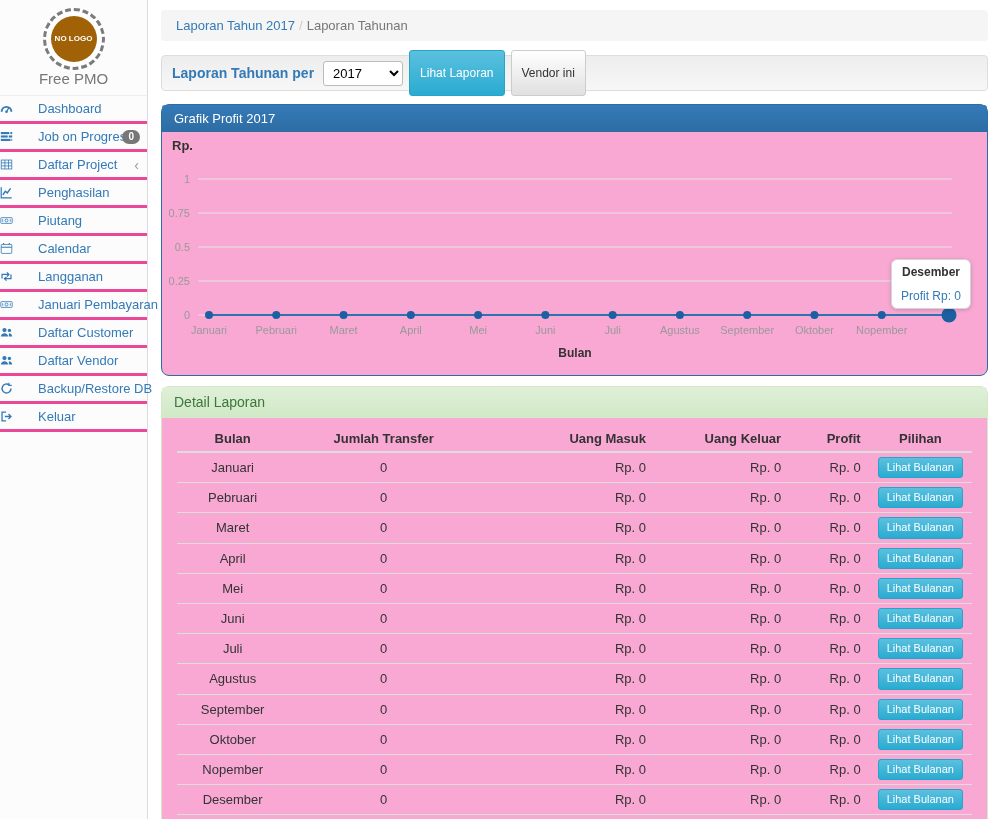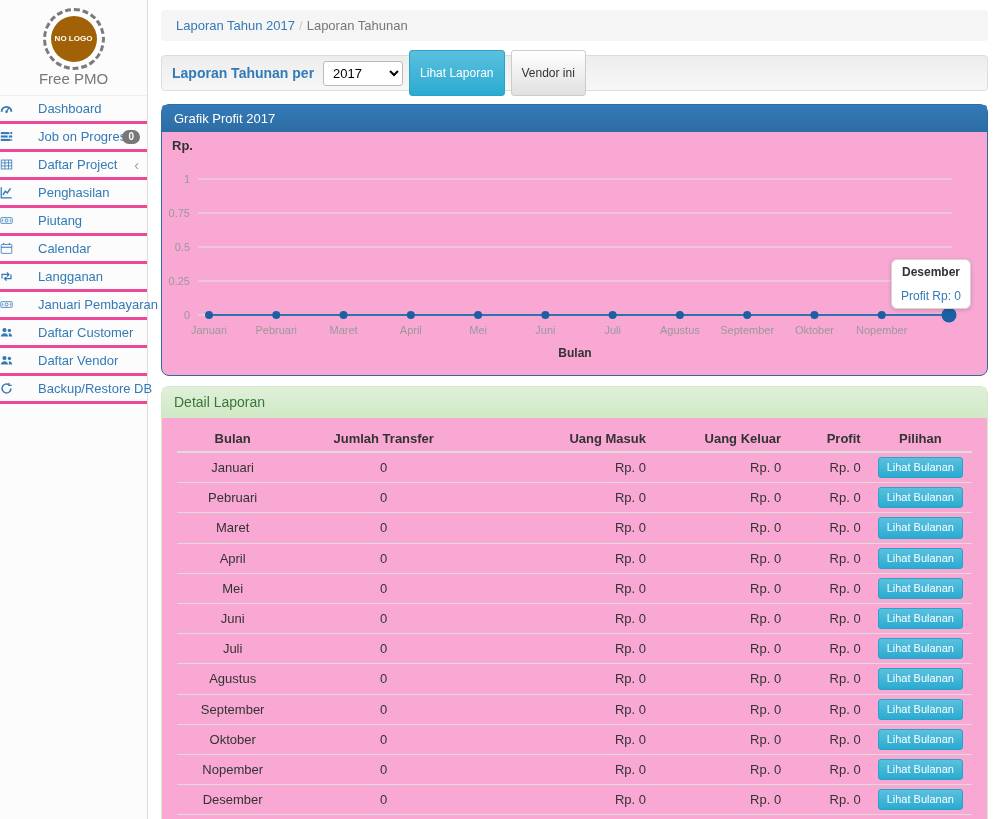--- a/index.html
+++ b/index.html
@@ -203,20 +203,29 @@
       <span class="sicon">
         <svg viewBox="0 0 16 16" fill="none" stroke="currentColor" stroke-width="1.8">
             <path d="M13.5 8A5.5 5.5 0 1 1 11.2 3.5"></path>
             <path d="M11 0.8v3.4h3.4" stroke-width="1.4"></path>
           </svg>
       </span>
       <span class="slabel">Backup/Restore DB</span>
     </a>
 
 
+    <a class="side-item">
+      <span class="sicon">
+        <svg viewBox="0 0 16 16" fill="none" stroke="currentColor" stroke-width="1.6">
+            <path d="M7.5 2.5H2.5v11h5"></path>
+            <path d="M10.5 5l3 3-3 3M13 8H6"></path>
+          </svg>
+      </span>
+      <span class="slabel">Keluar</span>
+    </a>
 
   </div>
 </div>
 
 <div class="main">
   <div class="content">
 
     <div class="breadcrumb">
       <a>Laporan Tahun 2017</a><span class="sep">/</span><span>Laporan Tahunan</span>
     </div>

